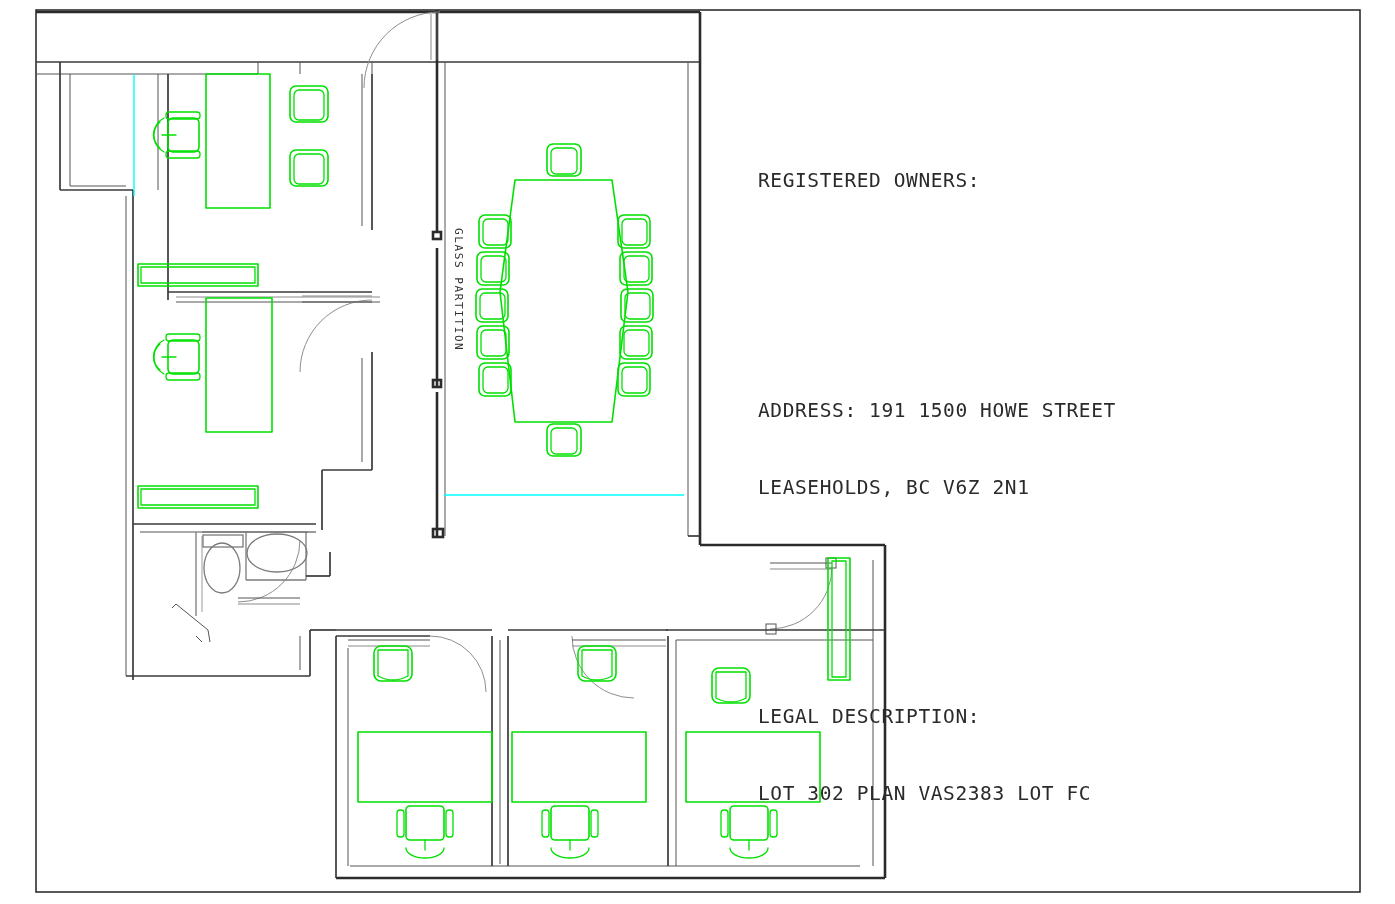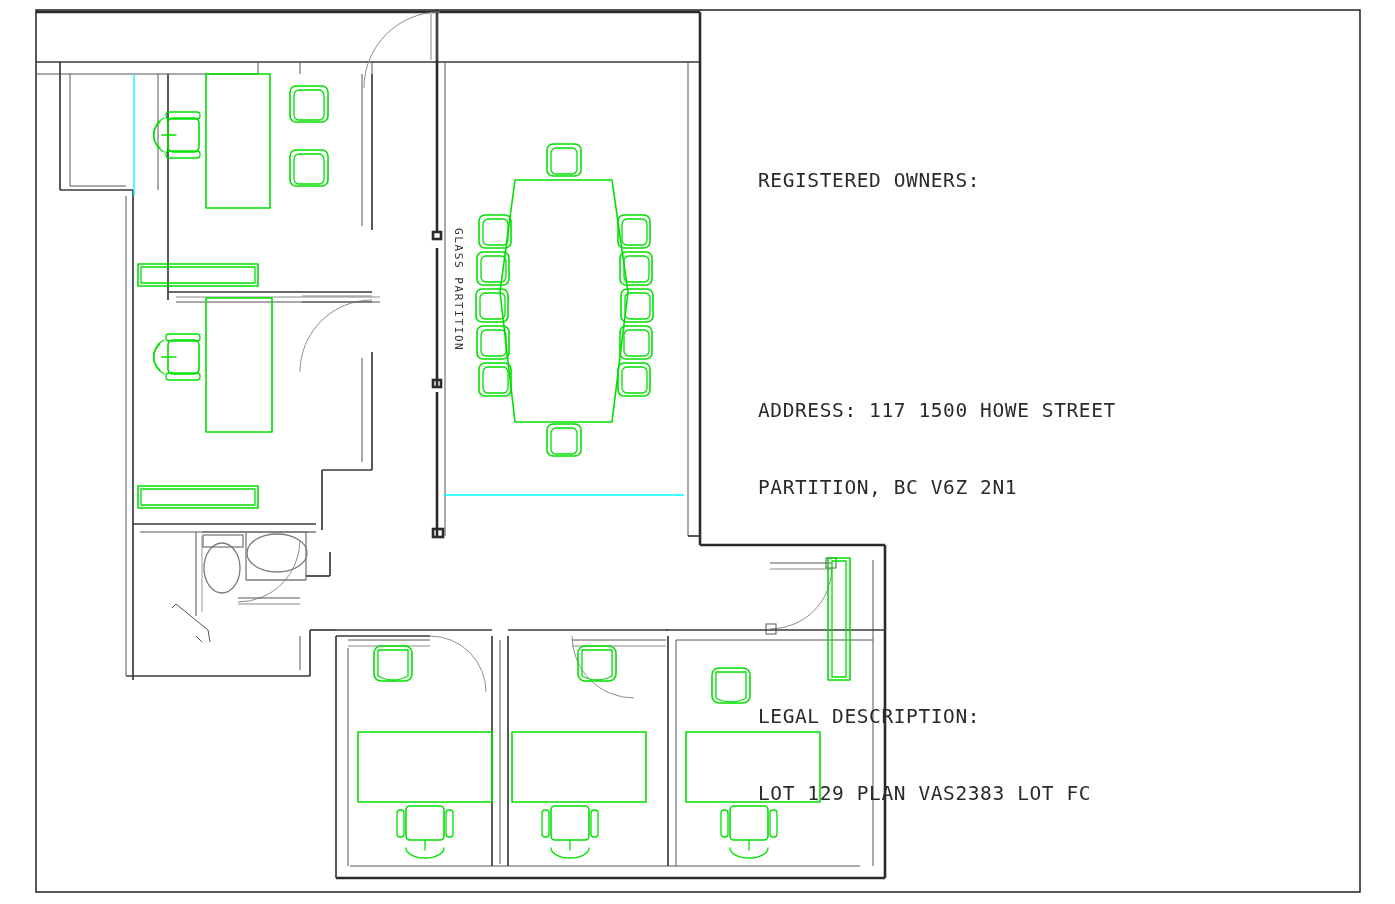--- a/index.html
+++ b/index.html
@@ -377,27 +377,27 @@
 
   </svg>
 
   <div id="titleblock">
 
     <div class="blk">
       <span class="ln">REGISTERED OWNERS:</span>
     </div>
 
     <div class="blk">
-      <span class="ln">ADDRESS: 117 1500 HOWE STREET</span>
-      <span class="ln">PARTITION, BC V6Z 2N1</span>
+      <span class="ln">ADDRESS: 191 1500 HOWE STREET</span>
+      <span class="ln">LEASEHOLDS, BC V6Z 2N1</span>
     </div>
 
     <div class="blk">
       <span class="ln">LEGAL DESCRIPTION:</span>
-      <span class="ln">LOT 129 PLAN VAS2383 LOT FC</span>
+      <span class="ln">LOT 302 PLAN VAS2383 LOT FC</span>
       
       
     </div>
 
     
 
   </div>
 
 </div>
 

